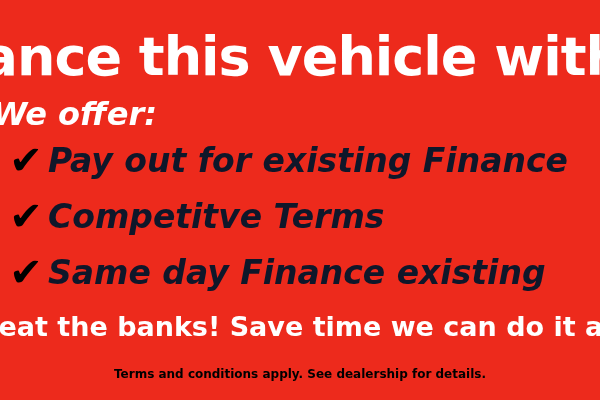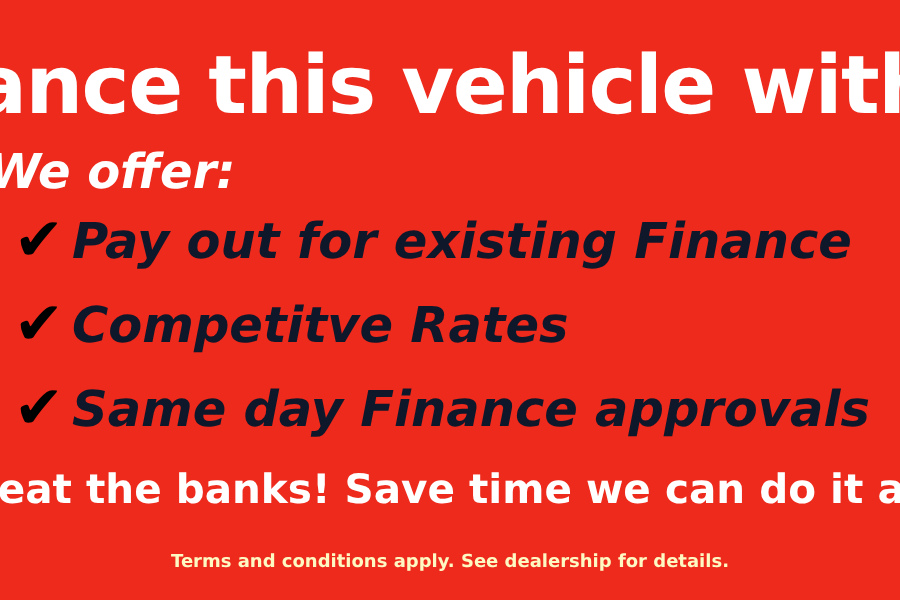--- a/index.html
+++ b/index.html
@@ -87,21 +87,21 @@
     font-family: "DejaVu Sans", sans-serif;
     font-weight: bold;
     font-size: 27px;
     line-height: 1;
   }
   .disclaimer {
     position: absolute;
     top: 368px;
     width: 600px;
     text-align: center;
-    color: #fef9c3;
+    color: #000000;
     font-family: "DejaVu Sans", sans-serif;
     font-weight: bold;
     font-size: 12px;
     line-height: 1;
   }
 </style>
 </head>
 <body>
 
 <div class="banner">
@@ -112,26 +112,26 @@
 
   <div class="bullets">
 
     <div class="bullet-row">
       <span class="check">✔</span>
       <span class="bullet-text">Pay out for existing Finance</span>
     </div>
 
     <div class="bullet-row">
       <span class="check">✔</span>
-      <span class="bullet-text">Competitve Rates</span>
+      <span class="bullet-text">Competitve Terms</span>
     </div>
 
     <div class="bullet-row">
       <span class="check">✔</span>
-      <span class="bullet-text">Same day Finance approvals</span>
+      <span class="bullet-text">Same day Finance existing</span>
     </div>
 
   </div>
 
   <div class="tagline">We will beat the banks! Save time we can do it all for you</div>
 
   <div class="disclaimer">Terms and conditions apply. See dealership for details.</div>
 
 </div>
 

